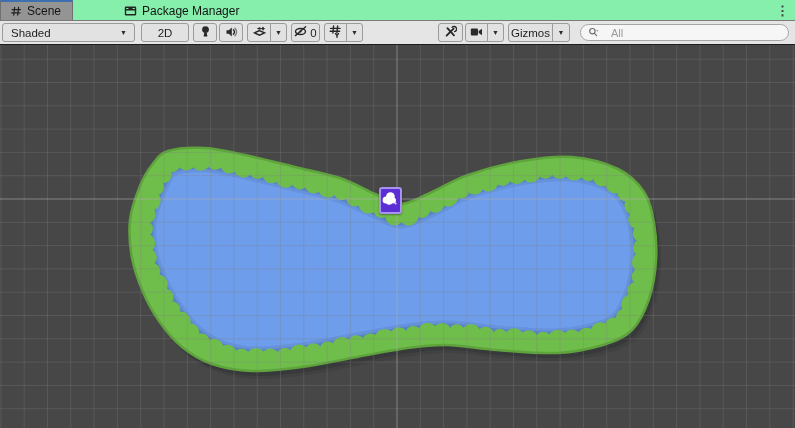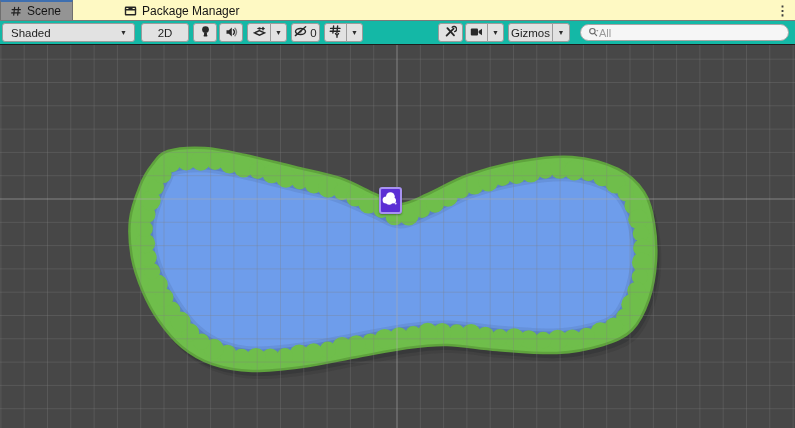--- a/index.html
+++ b/index.html
@@ -4,40 +4,40 @@
 <style>
   html,body{margin:0;padding:0;background:#2b2b2b;}
   .app{
     width:795px;height:428px;position:relative;overflow:hidden;
     font-family:"Liberation Sans",sans-serif;
     -webkit-font-smoothing:antialiased;
     background:#474747;
   }
   
   .tabbar{
-    height:21px;background:#fef9c3;display:flex;align-items:stretch;
+    height:21px;background:#86efac;display:flex;align-items:stretch;
     position:relative;border-bottom:1px solid #7a7a7a;box-sizing:border-box;
   }
   .tab{
     display:flex;align-items:center;gap:5px;padding:0 11px 0 9px;
     font-size:12px;color:#141414;white-space:nowrap;cursor:default;
     border-top:2px solid transparent;box-sizing:border-box;
   }
   .tab.active{
     background:#949494;border-top:2px solid #3E6FB0;
     border-left:1px solid #6f6f6f;border-right:1px solid #6f6f6f;
   }
   .tab .ticon{display:flex;align-items:center;}
   .kebab{
     position:absolute;right:6px;top:0;height:21px;display:flex;align-items:center;
     color:#3f3f3f;font-size:13px;font-weight:bold;letter-spacing:0;cursor:default;
   }
   
   .toolbar{
-    height:24px;background:#14b8a6;display:flex;align-items:center;
+    height:24px;background:#e5e5e5;display:flex;align-items:center;
     padding:0 0 0 2px;box-sizing:border-box;
     border-bottom:1px solid #1d1d1d;
   }
   .btn{
     height:19px;background:#E2E2E2;border:1px solid #9B9B9B;border-radius:3px;
     display:flex;align-items:center;justify-content:center;
     font-size:11.5px;color:#1e1e1e;padding:0 5px;box-sizing:border-box;
     cursor:default;white-space:nowrap;
   }
   .group{display:flex;}
@@ -45,21 +45,21 @@
   .group .btn:first-child{border-radius:3px 0 0 3px;justify-content:center;}
   .group .btn:last-child{border-radius:0 3px 3px 0;margin-left:-1px;}
   .arrow{font-size:7px;color:#2c2c2c;line-height:1;}
   .shaded{width:133px;justify-content:space-between;padding:0 7px 0 8px;}
   .sep{width:4px;}
   .sep2{width:2px;}
   .big-gap{width:75px;}
   .searchbox{
     flex:1;height:17px;margin:0 6px 0 10px;border-radius:9px;
     background:#F6F6F6;border:1px solid #A6A6A6;display:flex;align-items:center;
-    padding:0 7px;gap:0;box-sizing:border-box;
+    padding:0 7px;gap:12px;box-sizing:border-box;
   }
   .searchbox input{
     border:none;outline:none;background:transparent;flex:1;
     font-size:11px;color:#333;font-family:"Liberation Sans",sans-serif;padding:0;
   }
   .searchbox input::placeholder{color:#9a9a9a;}
   
   .scene{
     position:relative;width:795px;height:383px;background:#474747;
     box-sizing:border-box;

